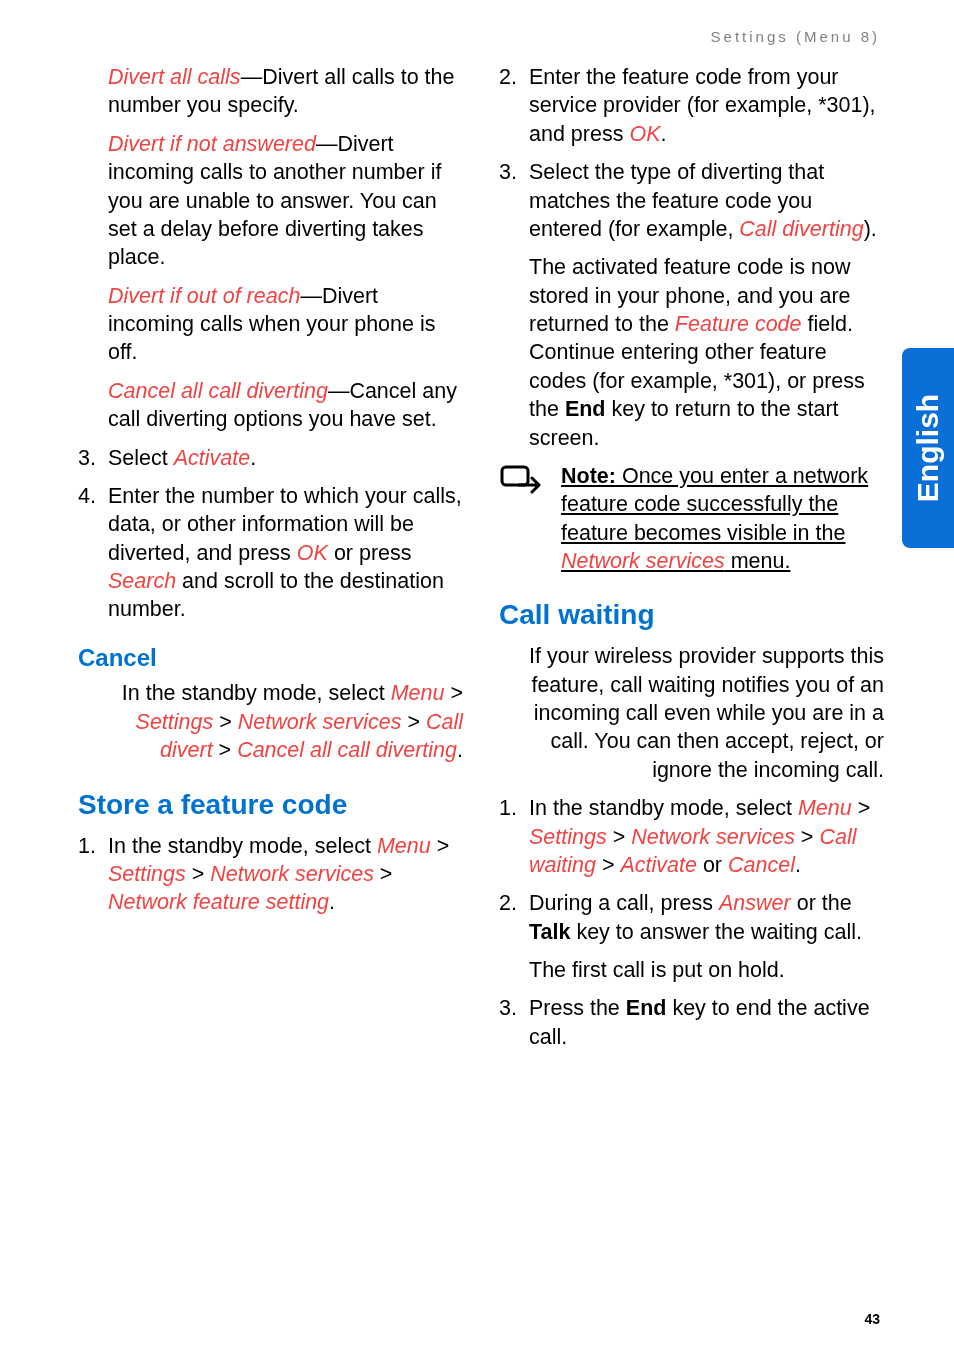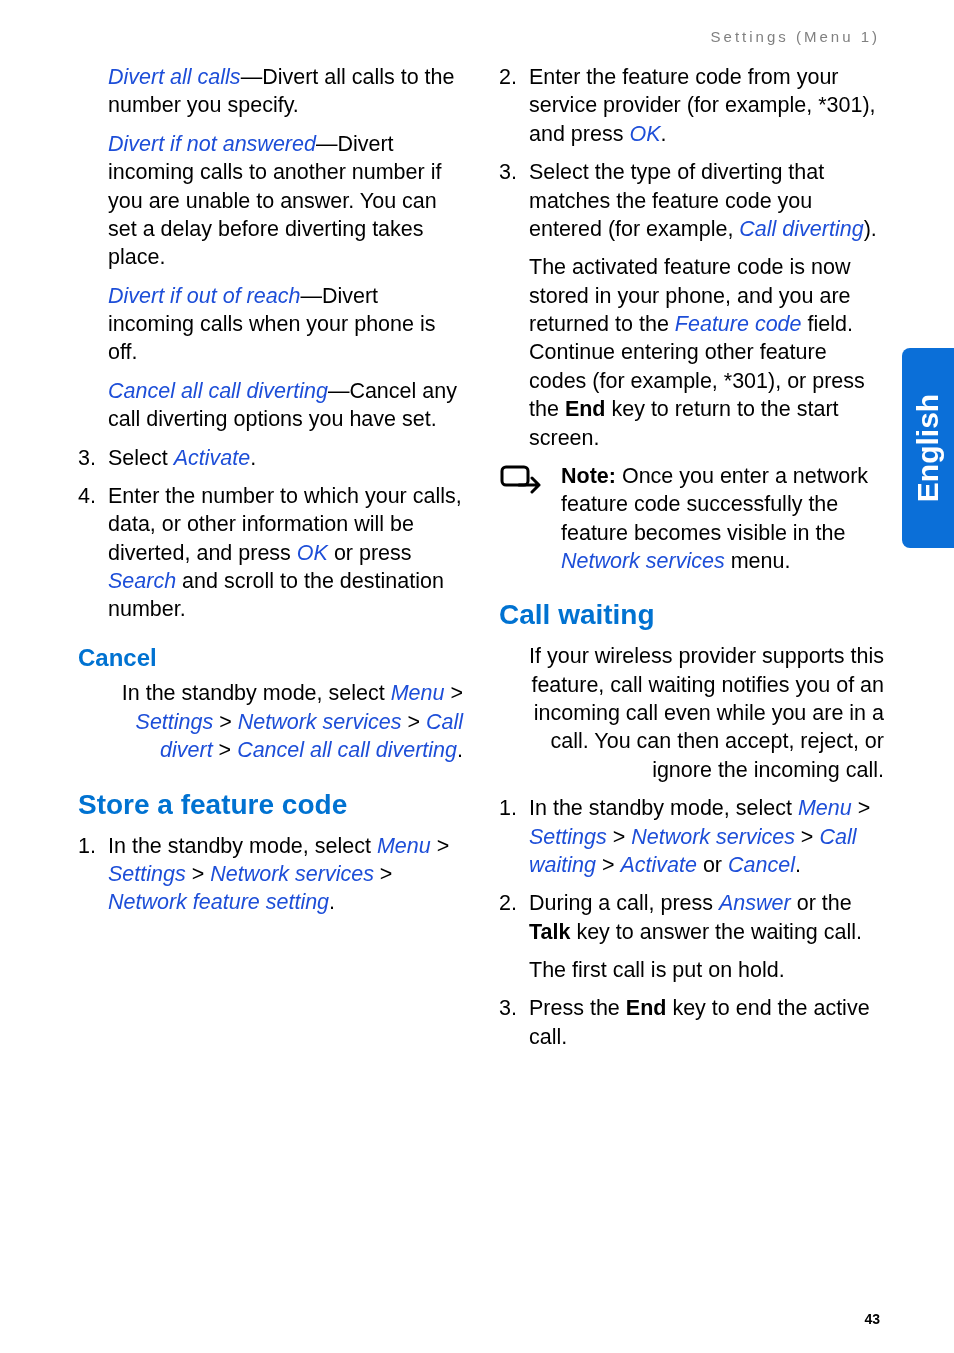--- a/index.html
+++ b/index.html
@@ -29,21 +29,21 @@
     gap: 36px;
   }
   .col {
     width: 385px;
     font-size: 21.5px;
     line-height: 1.32;
   }
   .col-right { width: 385px; }
   .para { margin-bottom: 10px; text-align: right; }
   .indent-block { padding-left: 30px; margin-bottom: 10px; }
-  .blue { color: #1d4ed8; font-style: italic; }
+  .blue { color: #ef4444; font-style: italic; }
   .ol-item {
     display: flex;
     margin-bottom: 10px;
   }
   .ol-num {
     width: 30px;
     flex-shrink: 0;
   }
   .ol-body { flex: 1; }
   .h3 {
@@ -57,20 +57,21 @@
     color: #0072d1;
     font-size: 28px;
     font-weight: 700;
     margin-top: 22px;
     margin-bottom: 8px;
   }
   .note-row {
     display: flex;
     margin-top: 4px;
     margin-bottom: 8px;
+    text-decoration: underline;
   }
   .note-icon-wrap {
     width: 62px;
     flex-shrink: 0;
     padding-top: 2px;
   }
   .note-body { flex: 1; }
   .bold { font-weight: 700; }
   .side-tab {
     position: absolute;
@@ -98,21 +99,21 @@
     right: 74px;
     font-size: 14px;
     font-weight: 700;
   }
   svg.note-icon { display: block; }
 </style>
 </head>
 <body>
 
 <div class="page">
-  <div class="running-head">Settings (Menu 1)</div>
+  <div class="running-head">Settings (Menu 8)</div>
 
   <div class="columns">
 
     <div class="col">
 
       <div class="indent-block">
         <span class="blue">Divert all calls</span><span>—Divert all calls to the number you specify.</span>
       </div>
 
 

